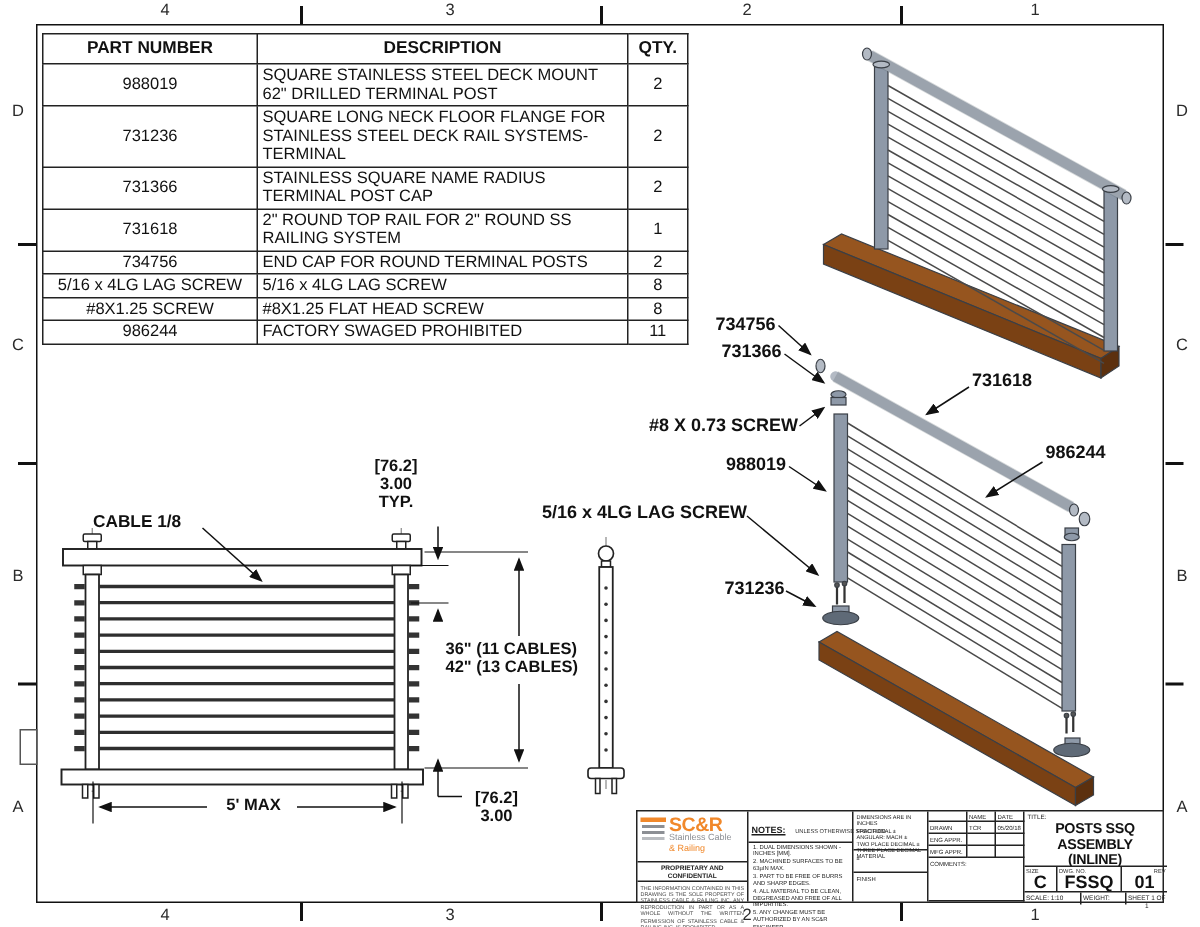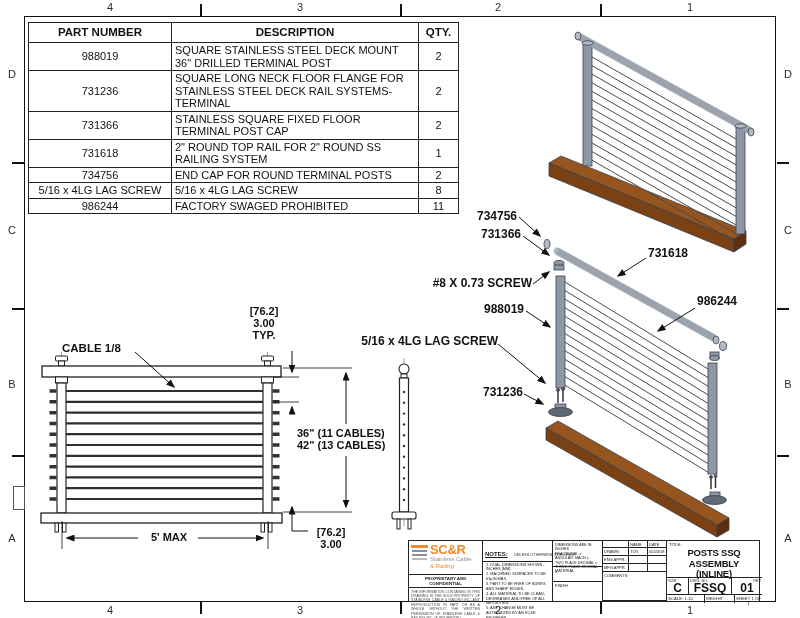--- a/index.html
+++ b/index.html
@@ -22,21 +22,21 @@
   tr.h15 td.desc{white-space:nowrap;margin-left:36px;}
   col.c1{width:143px;} col.c2{width:247px;} col.c3{width:40px;}
   
   .lbl{position:absolute;font-weight:bold;color:#111;}
   .callout{font-size:12px;}
   .ra{text-align:right;}
   .dim{font-size:11px;line-height:12px;}
   .bgw{background:#fff;}
   svg{position:absolute;left:0;top:0;}
   
-  .tb{position:absolute;left:408px;top:540px;width:352px;height:62px;border:1.6px solid #222;background:#fff;font-weight:normal;}
+  .tb{position:absolute;left:424px;top:540px;width:352px;height:62px;border:1.6px solid #222;background:#fff;font-weight:normal;}
   .tb .cell{position:absolute;top:0;height:100%;border-left:1px solid #222;}
   .logo-cell{left:0;width:73px;border-left:none !important;}
   .notes-cell{left:73px;width:70px;}
   .tol-cell{left:143px;width:50px;}
   .appr-cell{left:193px;width:64px;}
   .title-cell{left:257px;width:95px;}
   .logo-row{display:flex;align-items:flex-start;gap:2px;padding:2px 2px 0 2px;height:32px;}
   .logo-icon{width:17px;height:15px;position:relative;flex:none;margin-top:2px;}
   .logo-icon .b1{position:absolute;left:0;top:0;width:17px;height:3px;background:var(--accent_orange,#f1882a);}
   .logo-icon .b2{position:absolute;left:1px;top:5px;width:15px;height:2.4px;background:#8c8f94;}
@@ -289,46 +289,51 @@
         <col class="c3">
       </colgroup>
     <tbody>
         <tr>
       <th>PART NUMBER</th>
       <th>DESCRIPTION</th>
       <th>QTY.</th>
     </tr>
     <tr class="h27">
       <td class="pn">988019</td>
-      <td class="desc">SQUARE STAINLESS STEEL DECK MOUNT 36" DRILLED TERMINAL POST</td>
+      <td class="desc">SQUARE STAINLESS STEEL DECK MOUNT 62" DRILLED TERMINAL POST</td>
       <td class="qty">2</td>
     </tr>
     <tr class="h38">
       <td class="pn">731236</td>
       <td class="desc">SQUARE LONG NECK FLOOR FLANGE FOR STAINLESS STEEL DECK RAIL SYSTEMS-TERMINAL</td>
       <td class="qty">2</td>
     </tr>
     <tr class="h27">
       <td class="pn">731366</td>
-      <td class="desc">STAINLESS SQUARE FIXED FLOOR TERMINAL POST CAP</td>
+      <td class="desc">STAINLESS SQUARE NAME RADIUS TERMINAL POST CAP</td>
       <td class="qty">2</td>
     </tr>
     <tr class="h27">
       <td class="pn">731618</td>
       <td class="desc">2" ROUND TOP RAIL FOR 2" ROUND SS RAILING SYSTEM</td>
       <td class="qty">1</td>
     </tr>
     <tr class="h15">
       <td class="pn">734756</td>
       <td class="desc">END CAP FOR ROUND TERMINAL POSTS</td>
       <td class="qty">2</td>
     </tr>
     <tr class="h15">
       <td class="pn">5/16 x 4LG LAG SCREW</td>
       <td class="desc">5/16 x 4LG LAG SCREW</td>
+      <td class="qty">8</td>
+    </tr>
+    <tr class="h15">
+      <td class="pn">#8X1.25 SCREW</td>
+      <td class="desc">#8X1.25 FLAT HEAD SCREW</td>
       <td class="qty">8</td>
     </tr>
     <tr class="h15">
       <td class="pn">986244</td>
       <td class="desc">FACTORY SWAGED PROHIBITED</td>
       <td class="qty">11</td>
     </tr>
   </tbody>
     </table>
 

